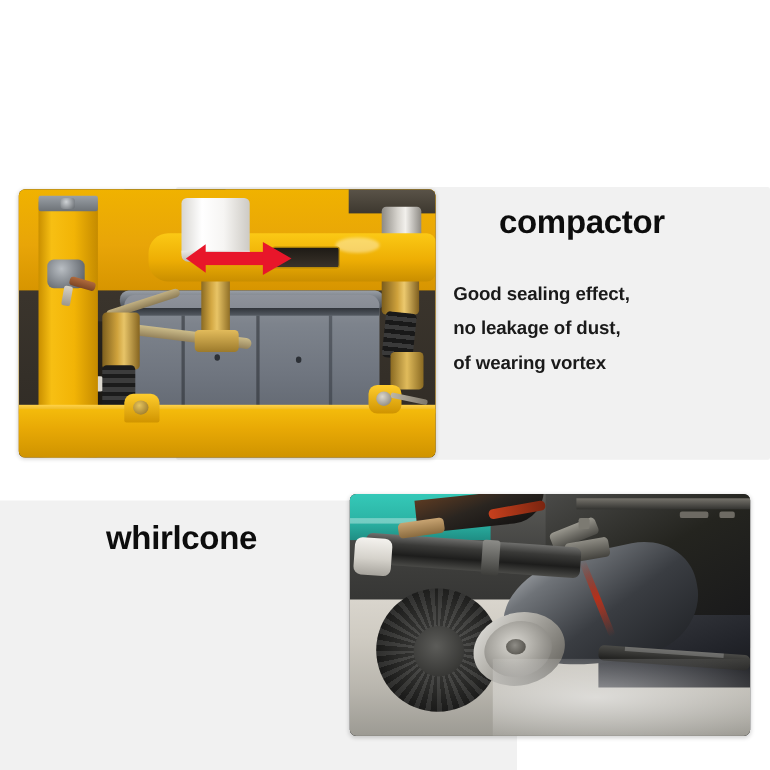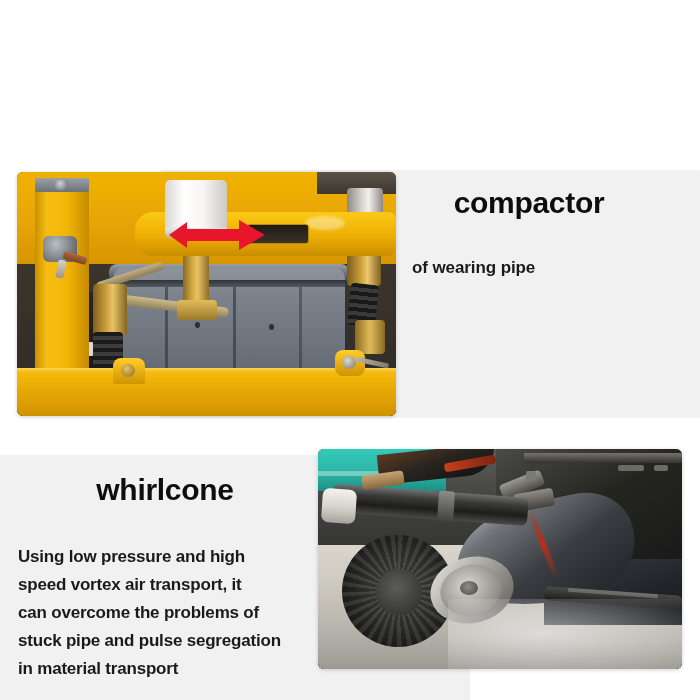--- a/index.html
+++ b/index.html
@@ -549,21 +549,23 @@
 
 <div class="page">
 
 
   <div class="section-one">
 
     <div class="panel-right">
       <div class="panel-right-inner">
         <div class="heading-compactor">compactor</div>
         <div class="body-compactor">
-          <div class="line">of wearing pipe</div>
+          <div class="line">Good sealing effect,</div>
+          <div class="line">no leakage of dust,</div>
+          <div class="line">of wearing vortex</div>
         </div>
       </div>
     </div>
 
     <div class="photo-compactor">
       <div class="pc-layer pc-bg"></div>
       <div class="pc-layer pc-dark-upper"></div>
       <div class="pc-layer pc-yellow-top"></div>
       <div class="pc-layer pc-dark-upper-r"></div>
 
@@ -619,27 +621,20 @@
       <div class="pc-layer pc-pivot-b-pin"></div>
       <div class="pc-layer pc-rodlet"></div>
 
     </div>
   </div>
 
   <div class="section-two">
 
     <div class="panel-left">
       <div class="heading-whirlcone">whirlcone</div>
-      <div class="body-whirlcone">
-        <div class="line">Using low pressure and high</div>
-        <div class="line">speed vortex air transport, it</div>
-        <div class="line">can overcome the problems of</div>
-        <div class="line">stuck pipe and pulse segregation</div>
-        <div class="line">in material transport</div>
-      </div>
     </div>
 
     <div class="photo-whirlcone">
       <div class="pw-layer pw-bg"></div>
       <div class="pw-layer pw-teal"></div>
       <div class="pw-layer pw-teal-stripe"></div>
       <div class="pw-layer pw-floor"></div>
       <div class="pw-layer pw-chassis"></div>
       <div class="pw-layer pw-chassis-top-edge"></div>
       <div class="pw-layer pw-chassis-notch-a"></div>

